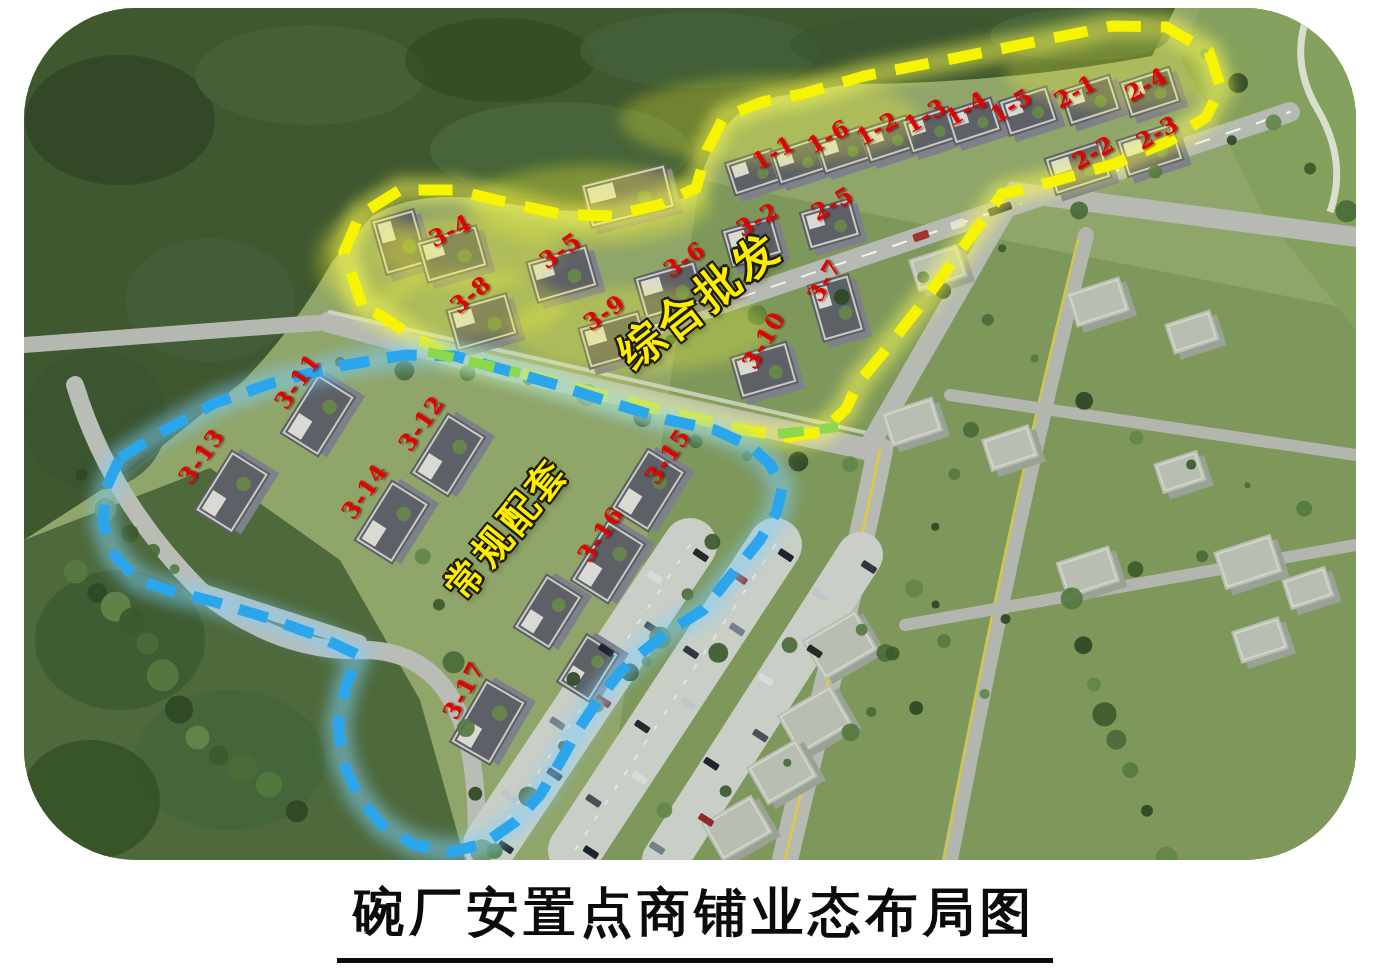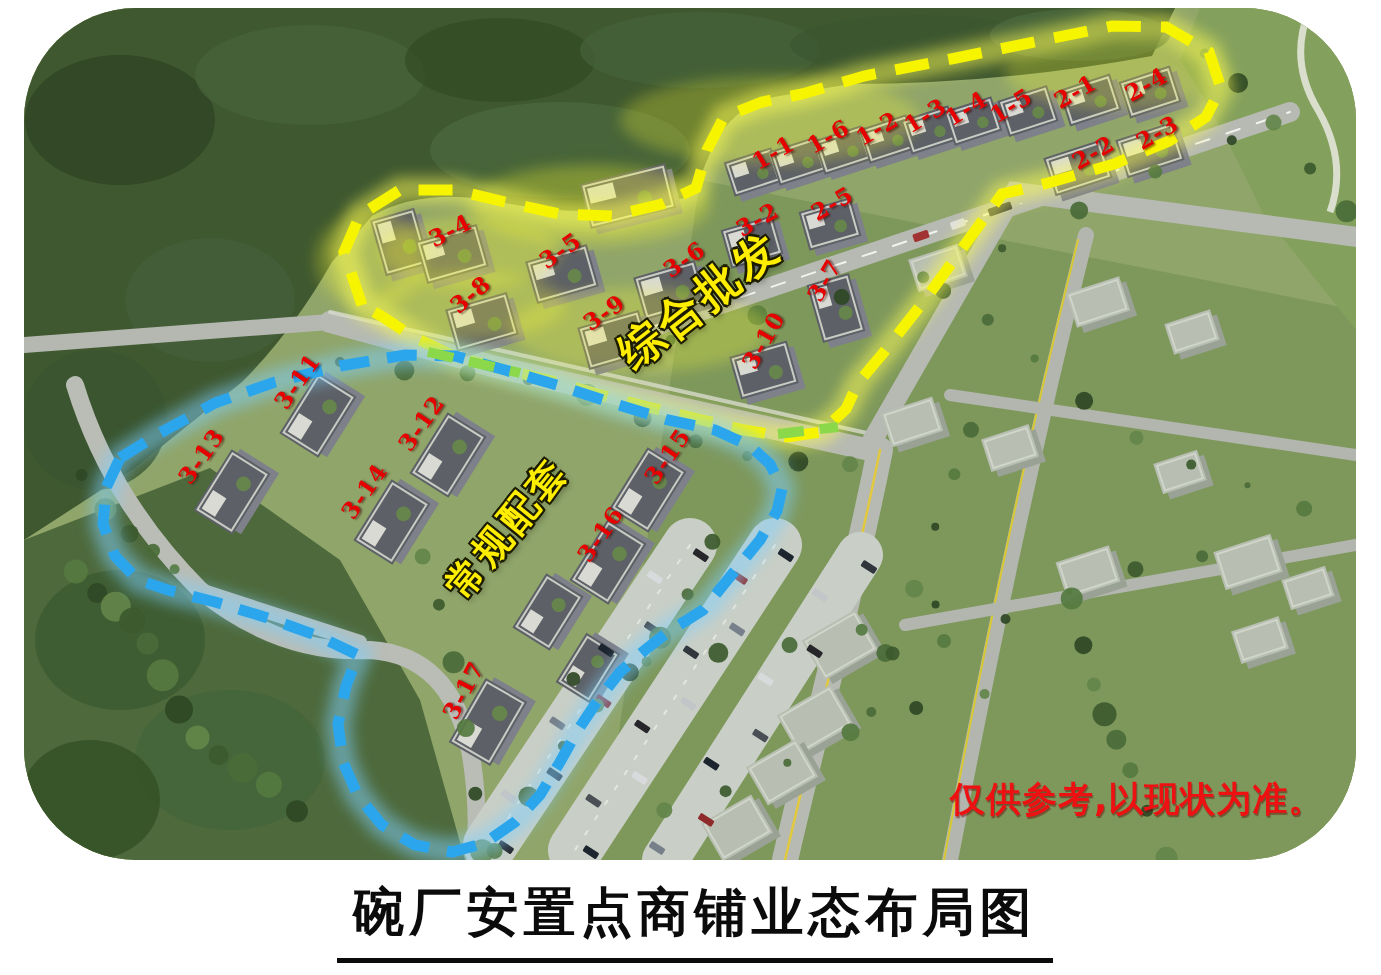--- a/index.html
+++ b/index.html
@@ -521,21 +521,20 @@
     <use id="bloop-main" href="#bloop" stroke="#2ba6ec" stroke-width="11" stroke-dasharray="30 18"></use>
   </g>
   <g fill="none">
     <path d="M428,352 L520,373" stroke="#8bd84a" stroke-width="10" stroke-dasharray="26 16"></path>
     <path d="M778,434 L838,427" stroke="#8bd84a" stroke-width="10" stroke-dasharray="26 16"></path>
   </g>
 </svg>
 </div>
 
 <div class="annot" id="annotation-layer">
-  <div class="disclaimer">仅供参考,以现状为准。</div>
 <div class="bldg-label" style="left: 773px; top: 152px; color: rgb(230, 0, 0); transform: translate(-50%, -50%) rotate(-30deg);">1-1</div>
     <div class="bldg-label" style="left: 828px; top: 136px; color: rgb(230, 0, 0); transform: translate(-50%, -50%) rotate(-30deg);">1-6</div>
     <div class="bldg-label" style="left: 877px; top: 128px; color: rgb(230, 0, 0); transform: translate(-50%, -50%) rotate(-30deg);">1-2</div>
     <div class="bldg-label" style="left: 925px; top: 115px; color: rgb(230, 0, 0); transform: translate(-50%, -50%) rotate(-32deg);">1-3</div>
     <div class="bldg-label" style="left: 966px; top: 108px; color: rgb(230, 0, 0); transform: translate(-50%, -50%) rotate(-32deg);">1-4</div>
     <div class="bldg-label" style="left: 1011px; top: 105px; color: rgb(230, 0, 0); transform: translate(-50%, -50%) rotate(-32deg);">1-5</div>
     <div class="bldg-label" style="left: 1075px; top: 91px; color: rgb(230, 0, 0); transform: translate(-50%, -50%) rotate(-30deg);">2-1</div>
     <div class="bldg-label" style="left: 1146px; top: 84px; color: rgb(230, 0, 0); transform: translate(-50%, -50%) rotate(-30deg);">2-4</div>
     <div class="bldg-label" style="left: 1093px; top: 152px; color: rgb(230, 0, 0); transform: translate(-50%, -50%) rotate(-30deg);">2-2</div>
     <div class="bldg-label" style="left: 1157px; top: 132px; color: rgb(230, 0, 0); transform: translate(-50%, -50%) rotate(-30deg);">2-3</div>

